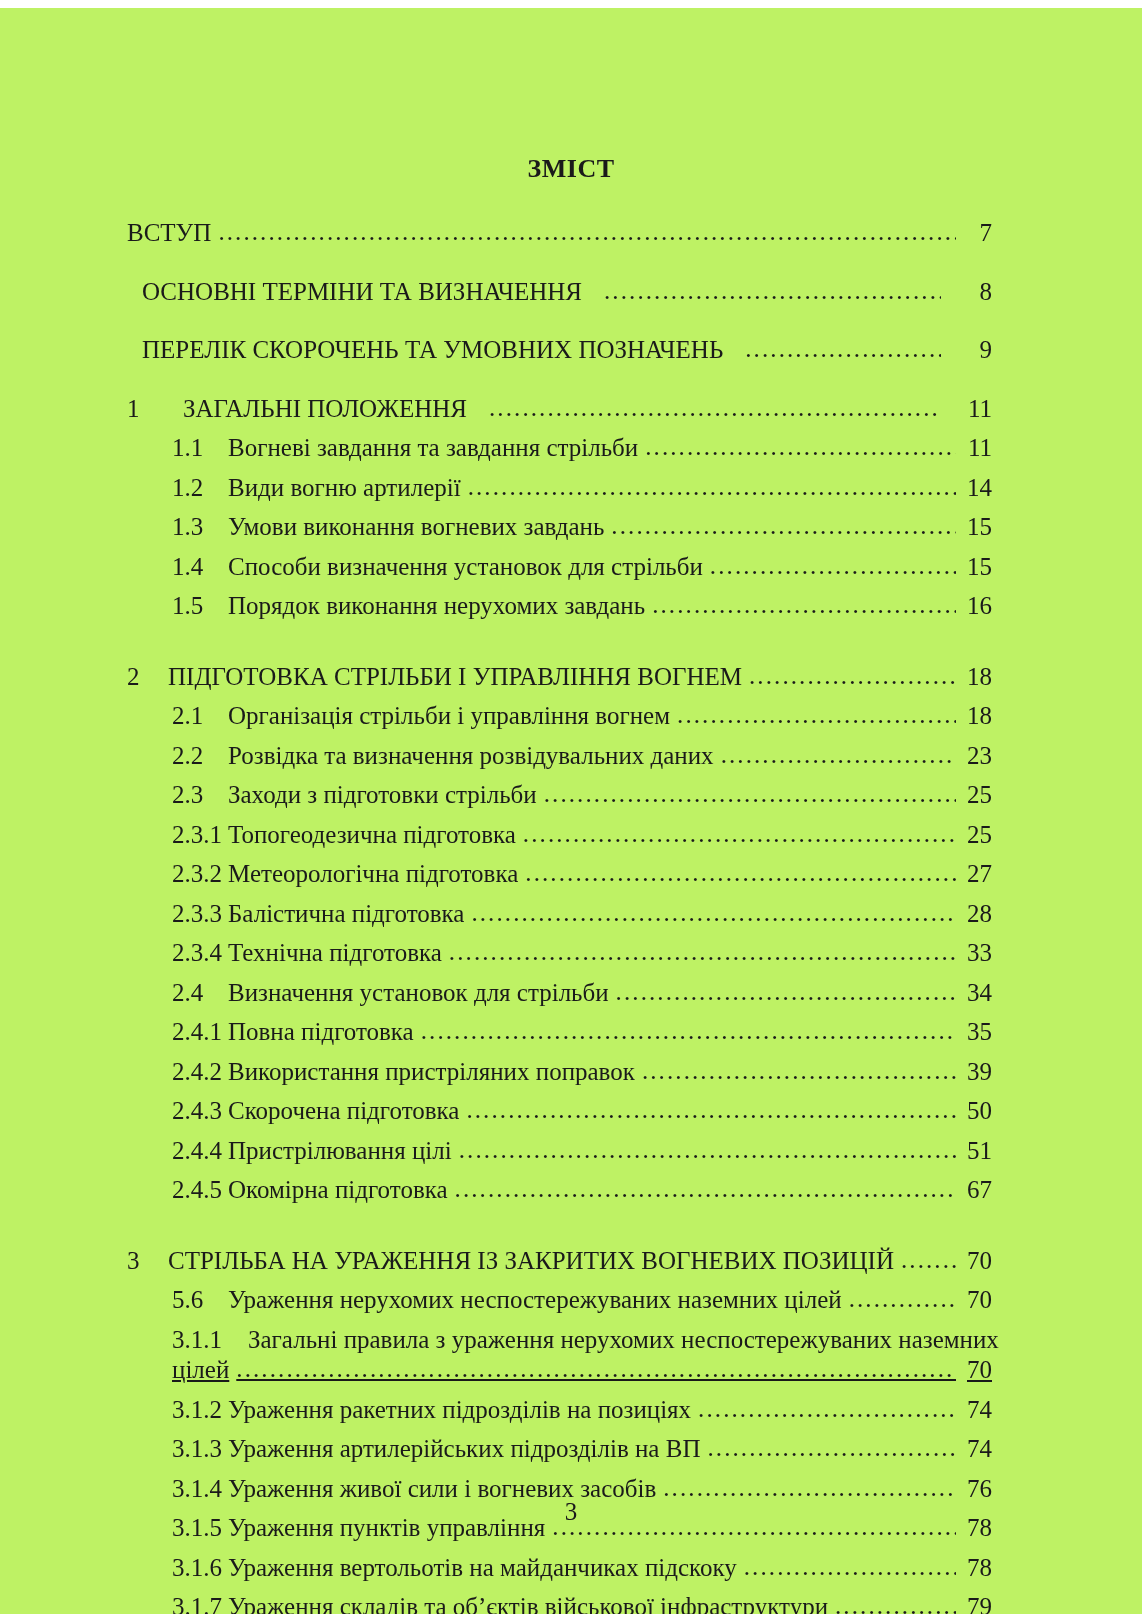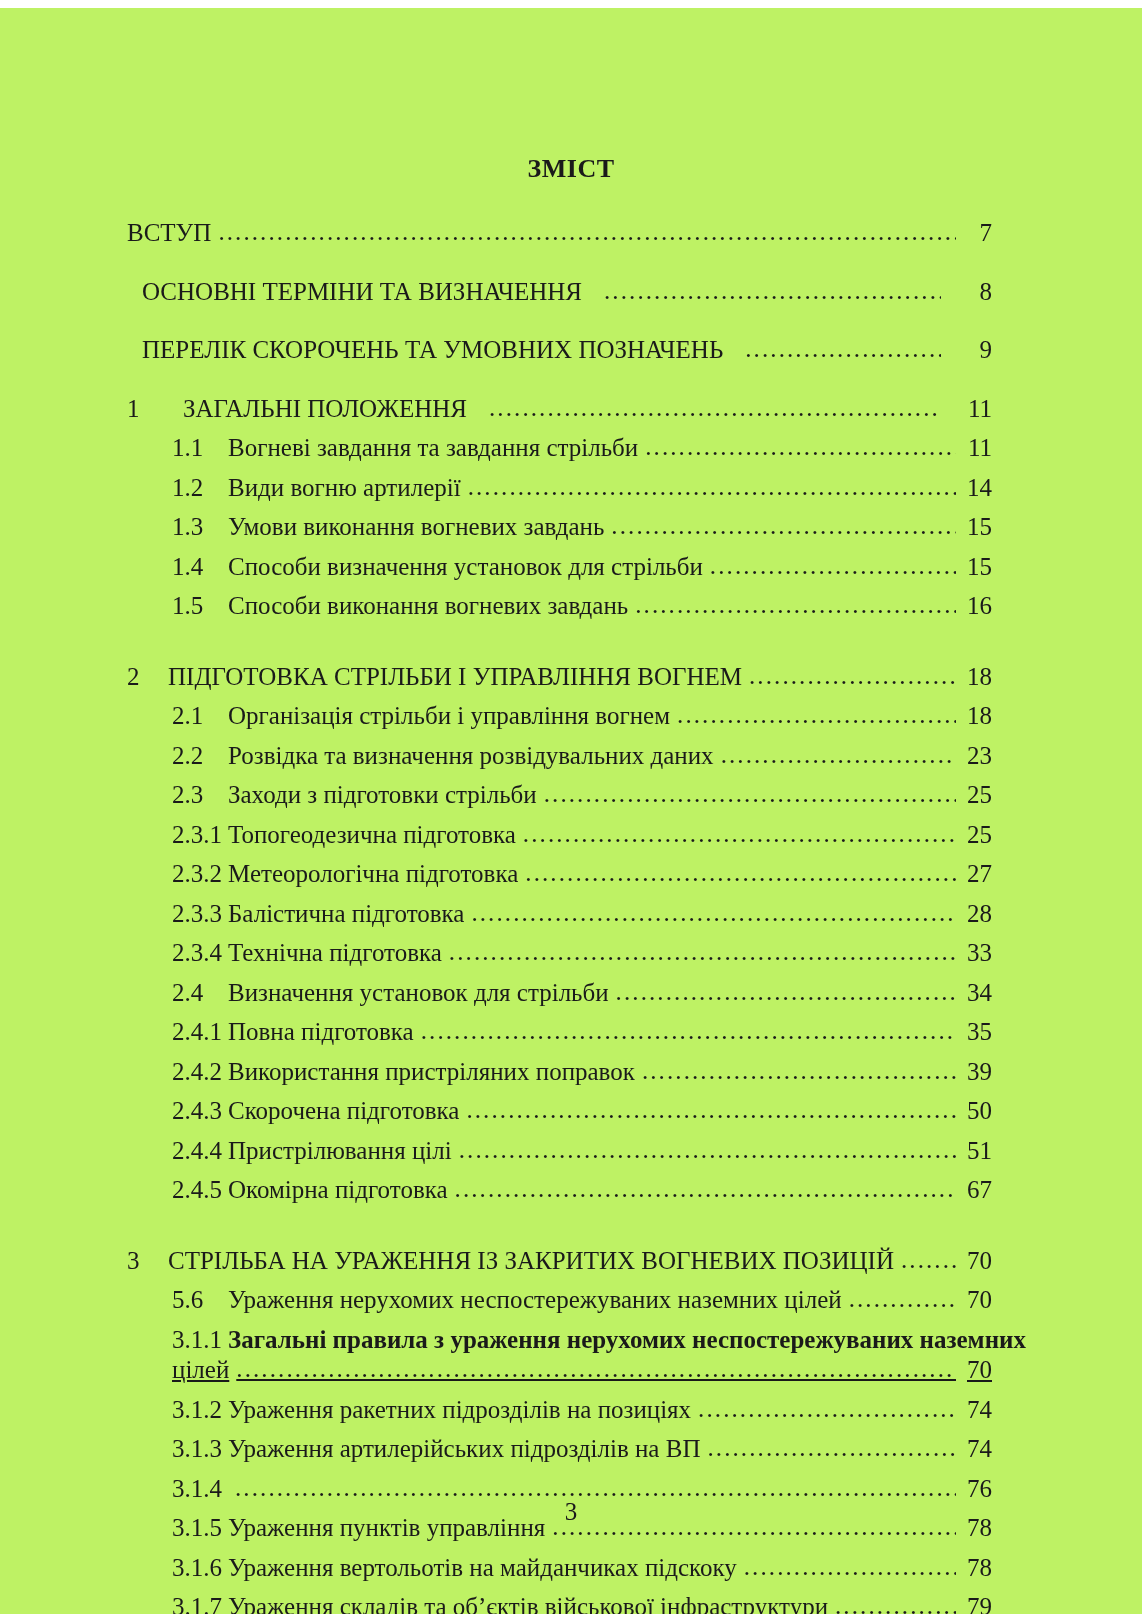--- a/index.html
+++ b/index.html
@@ -81,22 +81,23 @@
   
   .wrap-entry {
     width: 100%;
     font-size: 25px;
     line-height: 1.22;
   }
   .wrap-line1 {
     display: flex;
     align-items: flex-start;
     width: 100%;
-  }
-  .wrap-line1 .label { white-space: nowrap; font-weight: bold; }
+    gap: 20px;
+  }
+  .wrap-line1 .label { white-space: nowrap; }
   .wrap-line2 {
     display: flex;
     align-items: baseline;
     width: 100%;
     padding-left: 45px;
     box-sizing: border-box;
     text-decoration: underline;
   }
   .footer {
     position: absolute;
@@ -158,21 +159,21 @@
         <span class="pageno">15</span>
       </div>
       <div class="toc-entry lvl2 gap-small">
         <span class="num">1.4</span>
         <span class="label">Способи визначення установок для стрільби</span>
         <span class="leader">...............................................................................................................................................................</span>
         <span class="pageno">15</span>
       </div>
       <div class="toc-entry lvl2 gap-small">
         <span class="num">1.5</span>
-        <span class="label">Способи виконання вогневих завдань</span>
+        <span class="label">Порядок виконання нерухомих завдань</span>
         <span class="leader">...............................................................................................................................................................</span>
         <span class="pageno">16</span>
       </div>
       <div class="toc-entry lvl1 gap-sec">
         <span class="num">2</span>
         <span class="label">ПІДГОТОВКА СТРІЛЬБИ І УПРАВЛІННЯ ВОГНЕМ</span>
         <span class="leader">...............................................................................................................................................................</span>
         <span class="pageno">18</span>
       </div>
       <div class="toc-entry lvl2 gap-small">
@@ -283,20 +284,21 @@
         <span class="pageno">74</span>
       </div>
       <div class="toc-entry lvl3 gap-small">
         <span class="num">3.1.3</span>
         <span class="label">Ураження артилерійських підрозділів на ВП</span>
         <span class="leader">...............................................................................................................................................................</span>
         <span class="pageno">74</span>
       </div>
       <div class="toc-entry lvl3 gap-small">
         <span class="num">3.1.4</span>
+        <span class="label">Ураження живої сили і вогневих засобів</span>
         <span class="leader">...............................................................................................................................................................</span>
         <span class="pageno">76</span>
       </div>
       <div class="toc-entry lvl3 gap-small">
         <span class="num">3.1.5</span>
         <span class="label">Ураження пунктів управління</span>
         <span class="leader">...............................................................................................................................................................</span>
         <span class="pageno">78</span>
       </div>
       <div class="toc-entry lvl3 gap-small">

